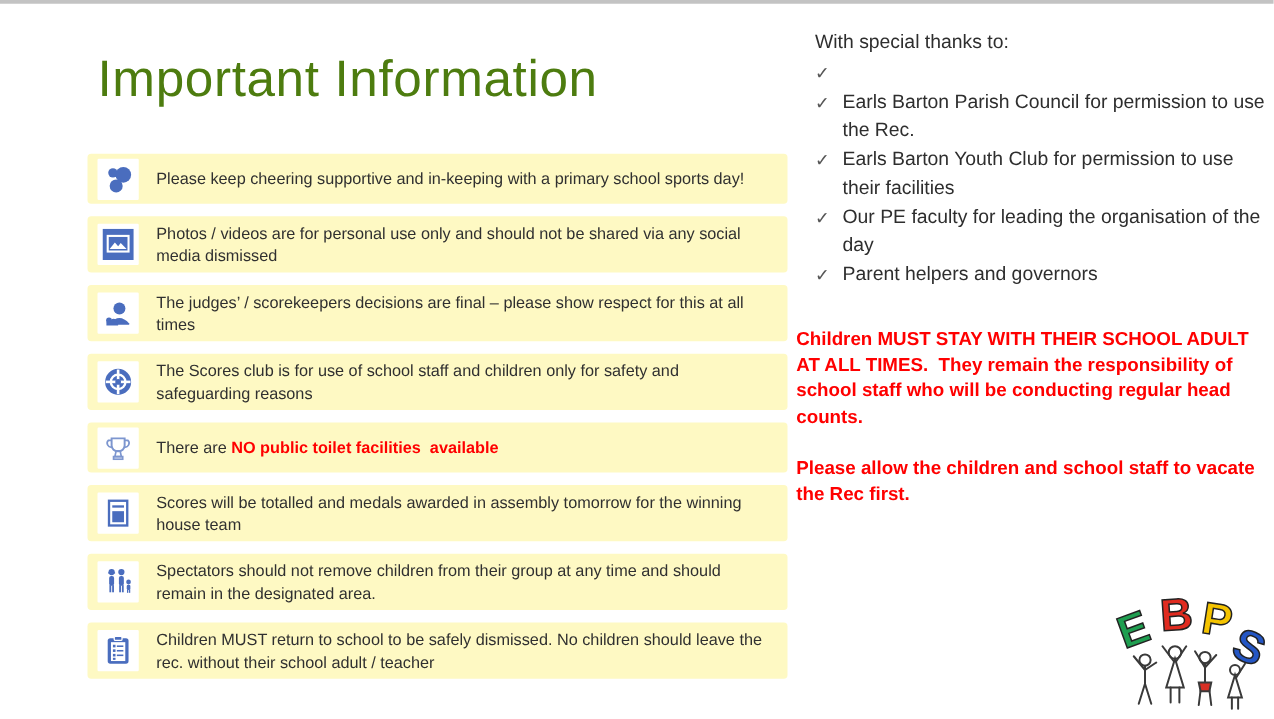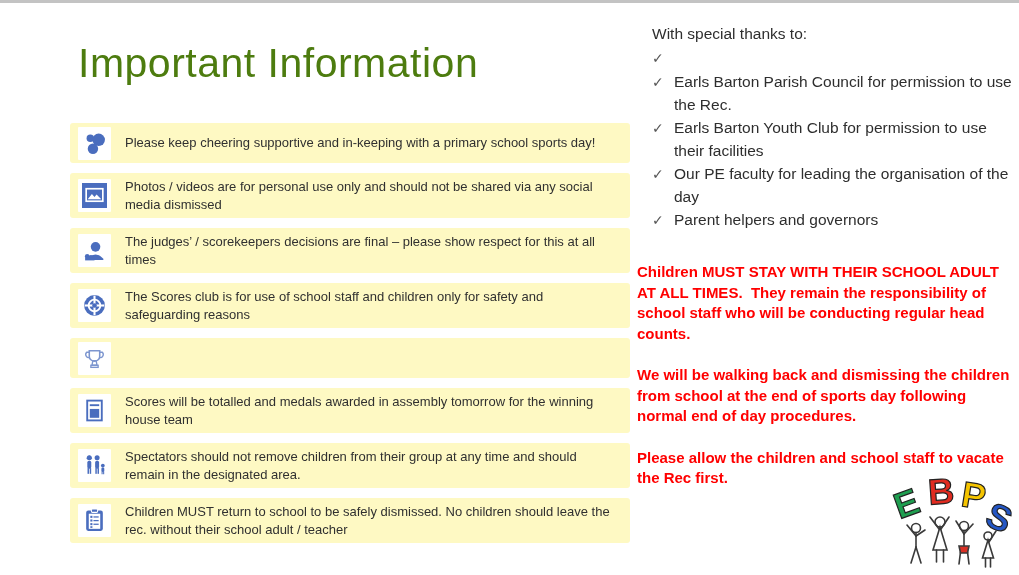--- a/index.html
+++ b/index.html
@@ -90,20 +90,21 @@
   <div class="row single">
     <span class="iconbox">
       <svg width="25" height="25" viewBox="0 0 24 24">
         <path d="M7 4.5 H17 V10 A5 4.5 0 0 1 7 10 Z" fill="none" stroke="#7d96cf" stroke-width="1.5"></path>
         <path d="M7 6 H4.5 A3 3 0 0 0 7.5 11" fill="none" stroke="#7d96cf" stroke-width="1.3"></path>
         <path d="M17 6 H19.5 A3 3 0 0 1 16.5 11" fill="none" stroke="#7d96cf" stroke-width="1.3"></path>
         <path d="M10.5 14 H13.5 L14.5 18.5 H9.5 Z" fill="none" stroke="#7d96cf" stroke-width="1.3"></path>
         <rect x="8.5" y="18.5" width="7" height="2" fill="none" stroke="#7d96cf" stroke-width="1.3"></rect>
       </svg>
     </span>
+    <span class="rowtext"><span>There are </span><span class="row-red">NO public toilet facilities  available</span></span>
   </div>
 
   <div class="row double">
     <span class="iconbox">
       <svg width="25" height="25" viewBox="0 0 24 24">
         <rect x="5" y="2.5" width="14" height="19" fill="#fff" stroke="#4a6dbe" stroke-width="1.8"></rect>
         <rect x="7.5" y="6" width="9" height="1.8" fill="#4a6dbe"></rect>
         <rect x="7.5" y="10.5" width="9" height="8.5" fill="#4a6dbe"></rect>
       </svg>
     </span>
@@ -171,21 +172,20 @@
       </li>
     <li>
         <span class="check">✓</span>
         <span>Parent helpers and governors</span>
       </li>
   </ul>
 </div>
 
 <div class="warnings">
   <p>Children MUST STAY WITH THEIR SCHOOL ADULT AT ALL TIMES.  They remain the responsibility of school staff who will be conducting regular head counts.</p>
-  <p>We will be walking back and dismissing the children from school at the end of sports day following normal end of day procedures.</p>
   <p>Please allow the children and school staff to vacate the Rec first.</p>
 </div>
 
 <div class="logo">
   <svg width="130" height="103" viewBox="0 0 130 103">
 
     <g stroke="#3a3a3a" stroke-width="1.6" fill="none" stroke-linecap="round">
 
       <circle cx="30" cy="60" r="4.5" fill="#fff"></circle>
       <path d="M30 64.5 V79"></path>

